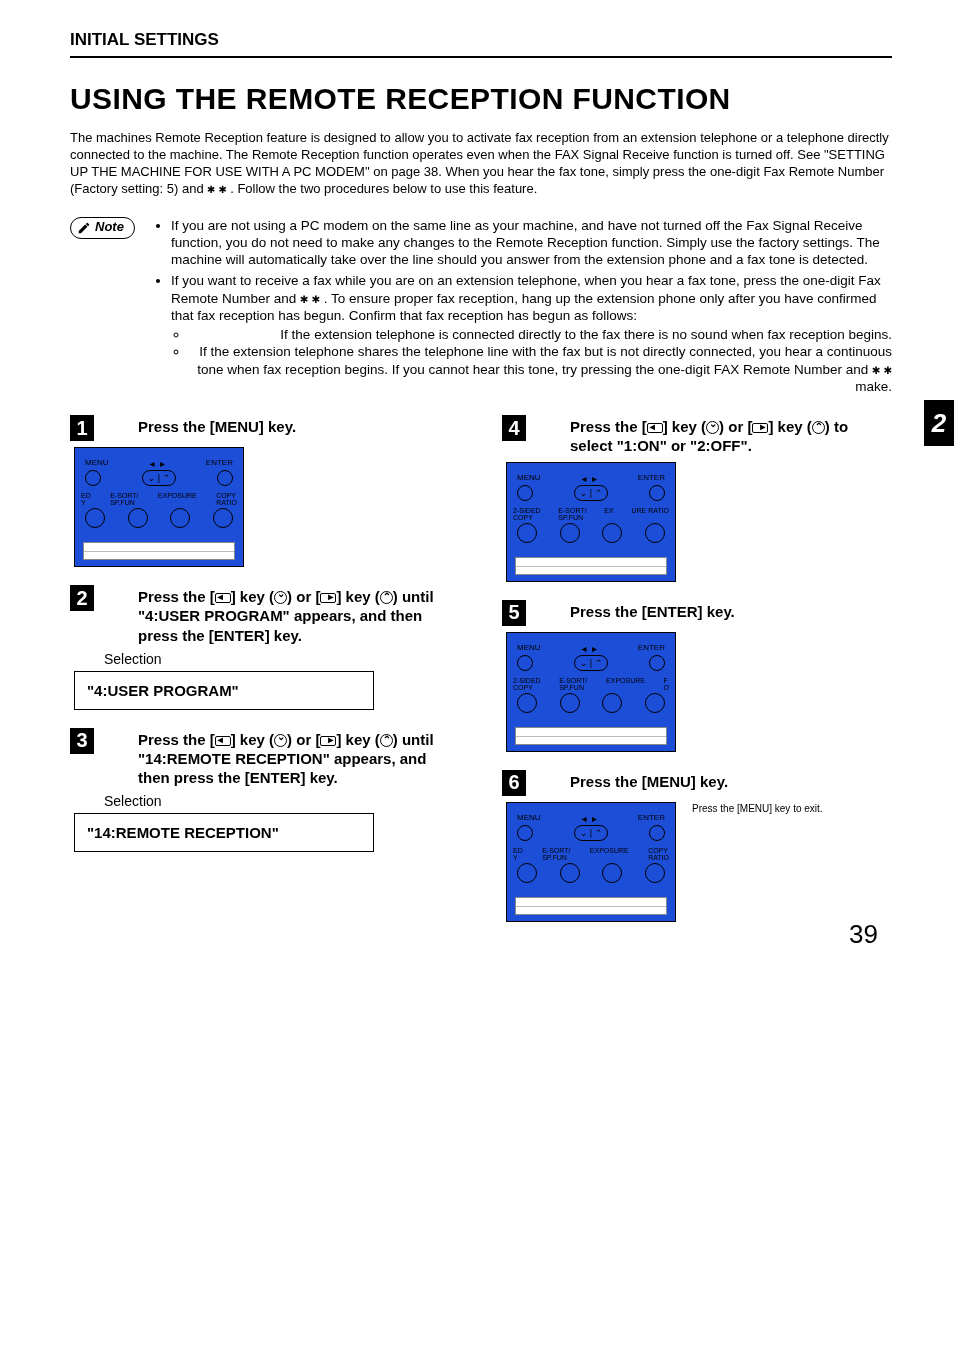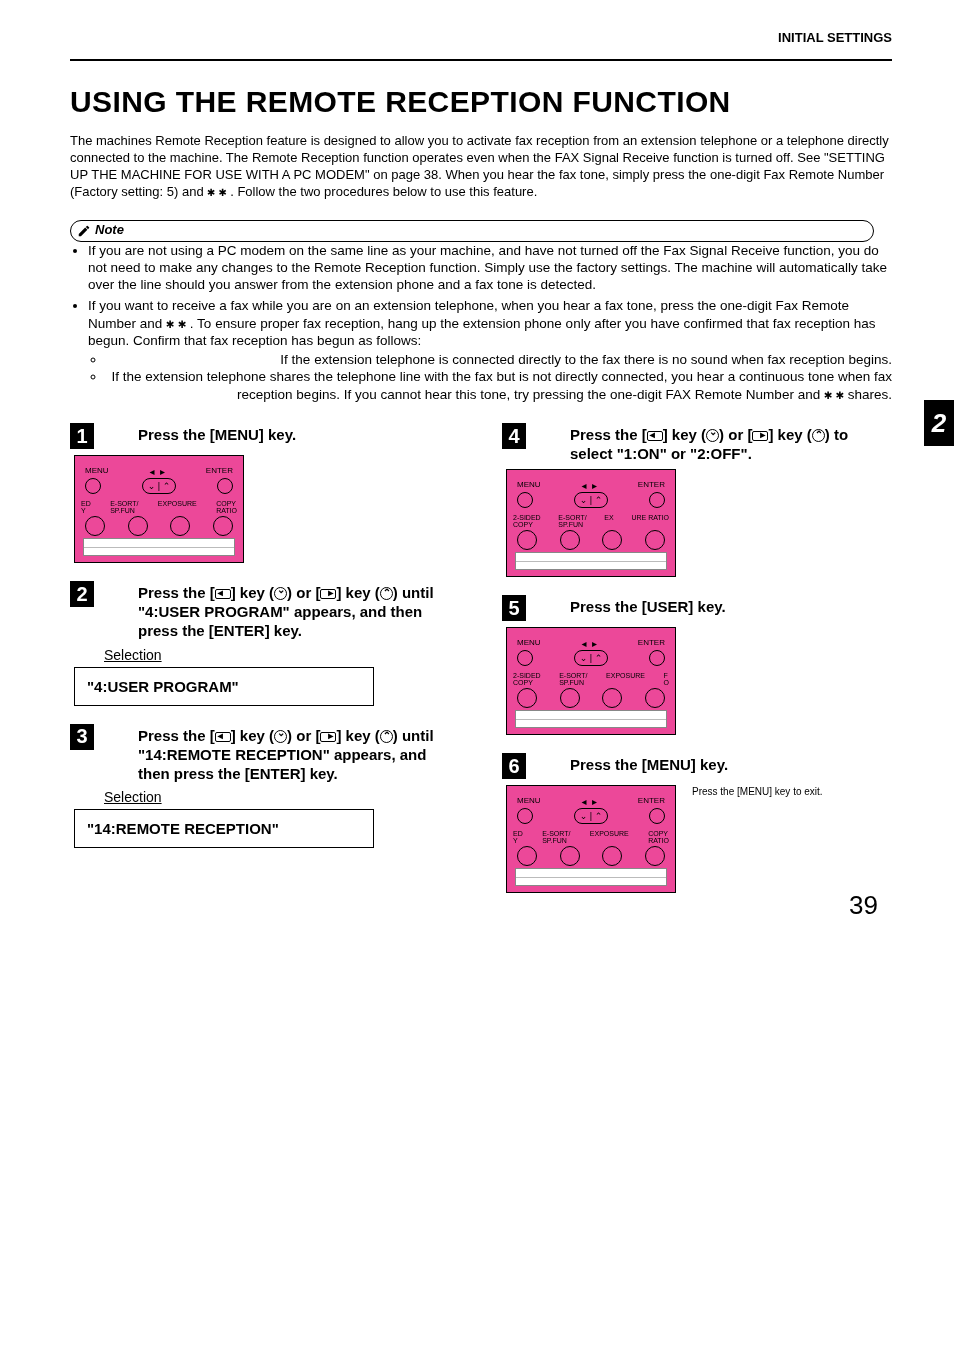--- a/index.html
+++ b/index.html
@@ -15,42 +15,41 @@
     width: 954px;
     padding: 30px 62px 40px 70px;
     position: relative;
   }
   .top-rule {
     border-top: 2px solid #000;
     margin-bottom: 6px;
     margin-top: 6px;
   }
   .header-right {
-    text-align: right;
-    font-size: 13px;
-    font-weight: bold;
-    margin-bottom: 14px;
+    text-align: left;
+    font-size: 17px;
+    font-weight: bold;
+    margin-bottom: 6px;
   }
   .main-title {
     font-size: 30px;
     font-weight: bold;
     margin: 24px 0 10px 0;
     letter-spacing: 0.4px;
   }
   .intro {
     font-size: 13px;
     line-height: 1.32;
   }
   .star { font-family: monospace; }
   .note-wrap {
     display: flex;
     margin-top: 19px;
     font-size: 13.5px;
     line-height: 1.28;
-    flex-direction: column;
   }
   .note-badge {
     border: 1.5px solid #000;
     border-radius: 14px;
     padding: 2px 10px 2px 6px;
     font-style: italic;
     font-weight: bold;
     font-size: 13px;
     height: 22px;
     white-space: nowrap;
@@ -96,38 +95,38 @@
     flex: 0 0 auto;
   }
   .step-title {
     font-weight: bold;
     font-size: 15px;
     line-height: 1.28;
     margin-top: 2px;
     margin-left: 34px;
   }
   .panel-illus {
-    width: 170px; height: 108px;
+    width: 170px; height: 120px;
     border: 1px solid #000;
     margin-left: 4px;
     position: relative;
-    background: #ec4899;
+    background: #1d4ed8;
     overflow: hidden;
   }
   .panel-illus .row1 { position:absolute; top:10px; left:10px; right:10px; font-size:8px; display:flex; justify-content:space-between; }
   .panel-illus .row2 { position:absolute; top:22px; left:10px; right:10px; display:flex; justify-content:space-between; align-items:center; }
   .panel-illus .circ { width:16px; height:16px; border:1px solid #000; border-radius:50%; display:inline-block; }
   .panel-illus .row3 { position:absolute; top:44px; left:6px; right:6px; font-size:7px; display:flex; justify-content:space-between; }
   .panel-illus .row4 { position:absolute; top:60px; left:10px; right:10px; display:flex; justify-content:space-between; }
   .panel-illus .bigcirc { width:20px; height:20px; border:1px solid #000; border-radius:50%; }
   .panel-illus .lcd { position:absolute; bottom:6px; left:8px; right:8px; height:18px; border:1px solid #888; background:#fff; }
   .panel-illus .lcd::before { content:""; position:absolute; left:0; right:0; top:50%; border-top:1px solid #bbb; }
   .oval { width:34px; height:16px; border:1px solid #000; border-radius:10px; display:flex; align-items:center; justify-content:center; font-size:9px; }
   .arrows { display:flex; gap:4px; align-items:center; font-size:10px; }
-  .sel-label { font-size: 14px; margin: 6px 0 4px 34px; text-decoration: underline; }
+  .sel-label { font-size: 14px; margin: 6px 0 4px 34px; }
   .sel-box {
     border: 1.5px solid #000;
     padding: 10px 12px;
     font-weight: bold;
     font-size: 15px;
     margin-left: 4px;
     width: 300px;
   }
   .side-text {
     display:flex; gap:16px;
@@ -194,21 +193,21 @@
         <span>If you want to receive a fax while you are on an extension telephone, when you hear a fax tone, press the one-digit Fax Remote Number and </span>
         <span class="star">✱</span>
         <span class="star">✱</span>
         <span>. To ensure proper fax reception, hang up the extension phone only after you have confirmed that fax reception has begun. Confirm that fax reception has begun as follows:</span>
         <ul class="sub-list">
           <li>If the extension telephone is connected directly to the fax there is no sound when fax reception begins.</li>
           <li>
             <span>If the extension telephone shares the telephone line with the fax but is not directly connected, you hear a continuous tone when fax reception begins. If you cannot hear this tone, try pressing the one-digit FAX Remote Number and </span>
             <span class="star">✱</span>
             <span class="star">✱</span>
-            <span> shares.</span>
+            <span> make.</span>
           </li>
         </ul>
       </li>
     </ul>
   </div>
 
 
   <div class="columns">
 
     <div class="col">
@@ -301,21 +300,21 @@
               <span class="bigcirc"></span>
               <span class="bigcirc"></span>
             </div>
           <div class="lcd"></div>
         </div>
       </div>
 
       <div class="step">
         <div class="step-head">
           <div class="step-num">5</div>
-          <div class="step-title">Press the [USER] key.</div>
+          <div class="step-title">Press the [ENTER] key.</div>
         </div>
         <div class="panel-illus">
           <div class="row1">
               <span>MENU</span>
               <span class="arrows">◂&nbsp;&nbsp;▸</span>
               <span>ENTER</span>
             </div>
           <div class="row2">
               <span class="circ"></span>
               <span class="oval">⌄ | ⌃</span>

